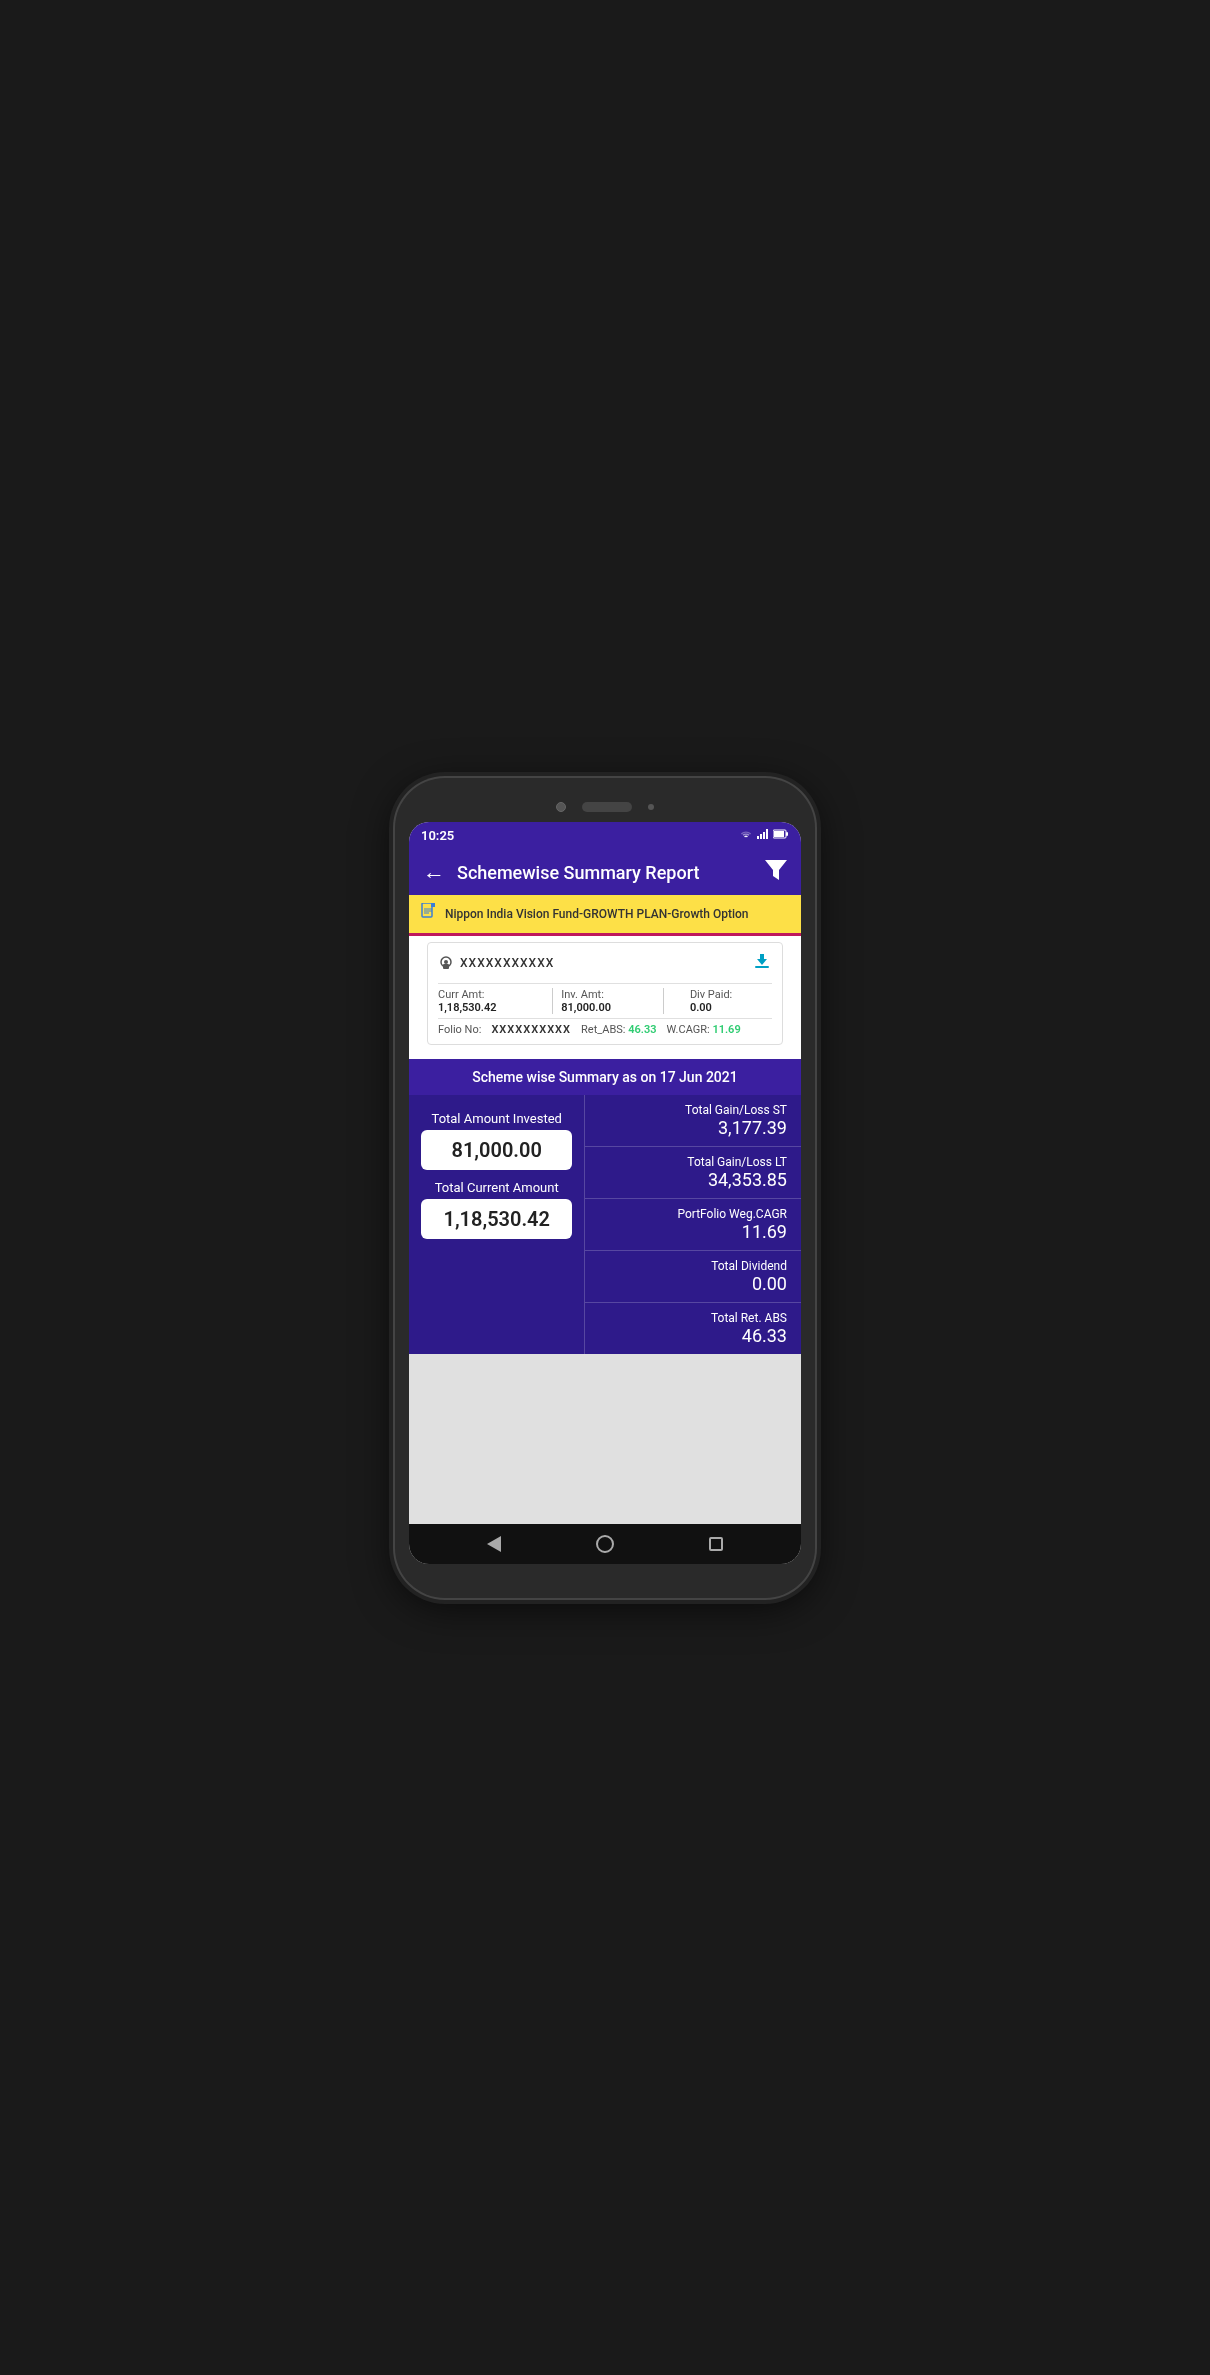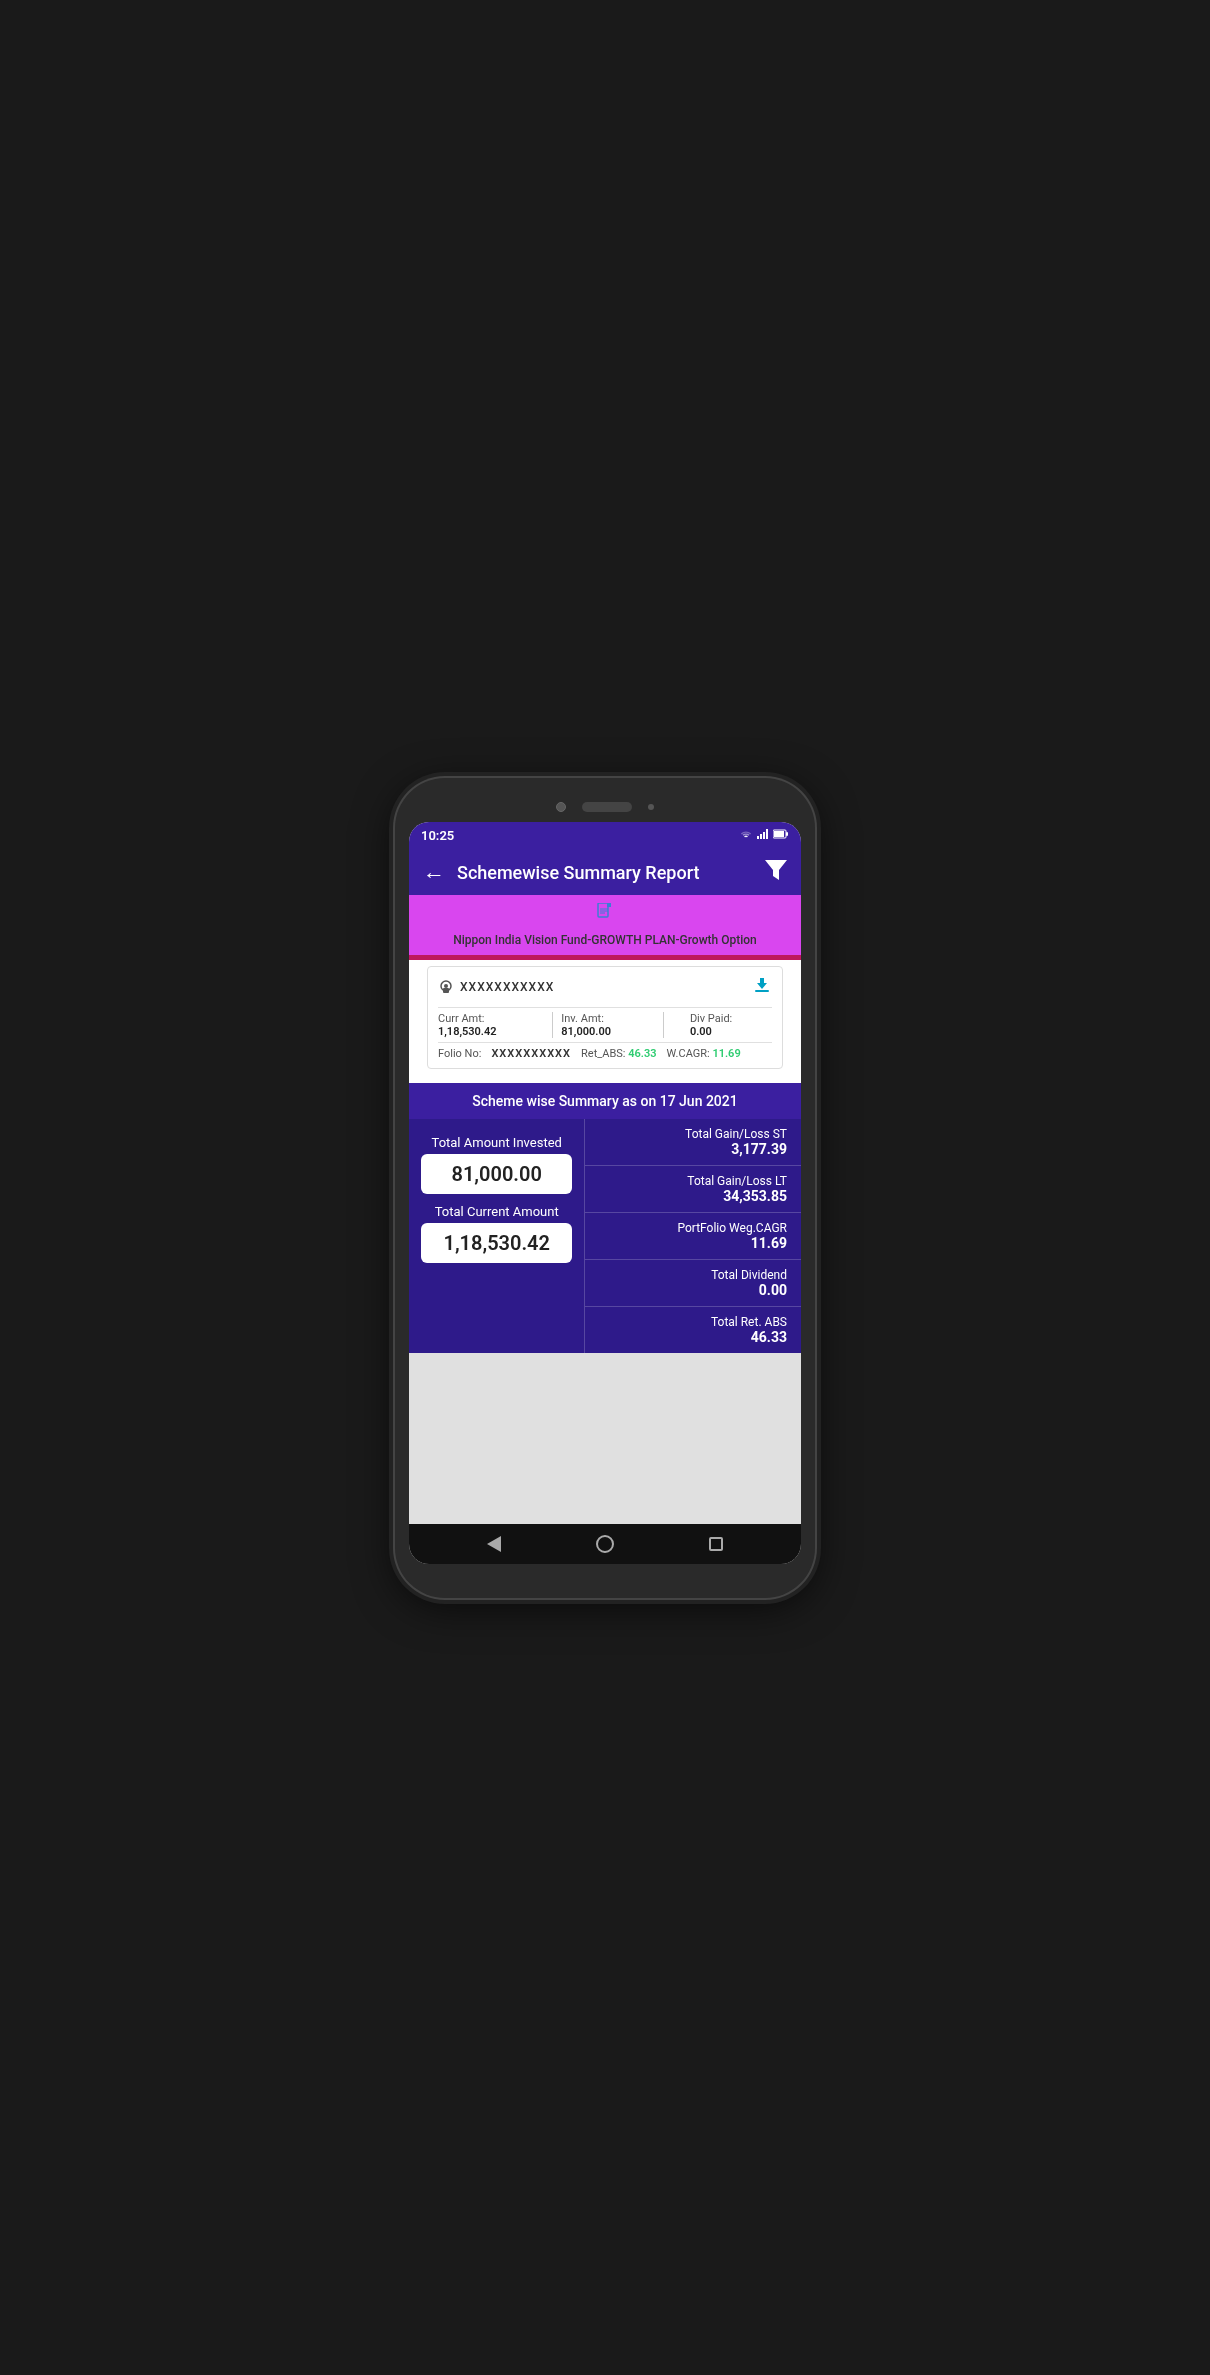--- a/index.html
+++ b/index.html
@@ -114,27 +114,26 @@
       flex: 1;
     }
 
     .toolbar-filter {
       color: white;
       font-size: 20px;
       cursor: pointer;
     }
 
     .fund-header {
-      background: #d946ef;
+      background: #fde047;
       padding: 8px 12px;
       display: flex;
       align-items: center;
       gap: 8px;
-      border-bottom: 5px solid #be185d;
-      flex-direction: column;
+      border-bottom: 3px solid #be185d;
     }
 
     .fund-doc-icon {
       color: #3b7fd4;
       font-size: 16px;
     }
 
     .fund-name {
       color: #333;
       font-size: 12px;
@@ -299,22 +298,22 @@
     }
 
     .summary-row-label {
       color: white;
       font-size: 12px;
       text-align: right;
     }
 
     .summary-row-value {
       color: white;
-      font-size: 14px;
-      font-weight: 700;
+      font-size: 18px;
+      font-weight: 400;
       text-align: right;
     }
 
     
     .empty-area {
       background: #e0e0e0;
       flex: 1;
       min-height: 80px;
     }
 

